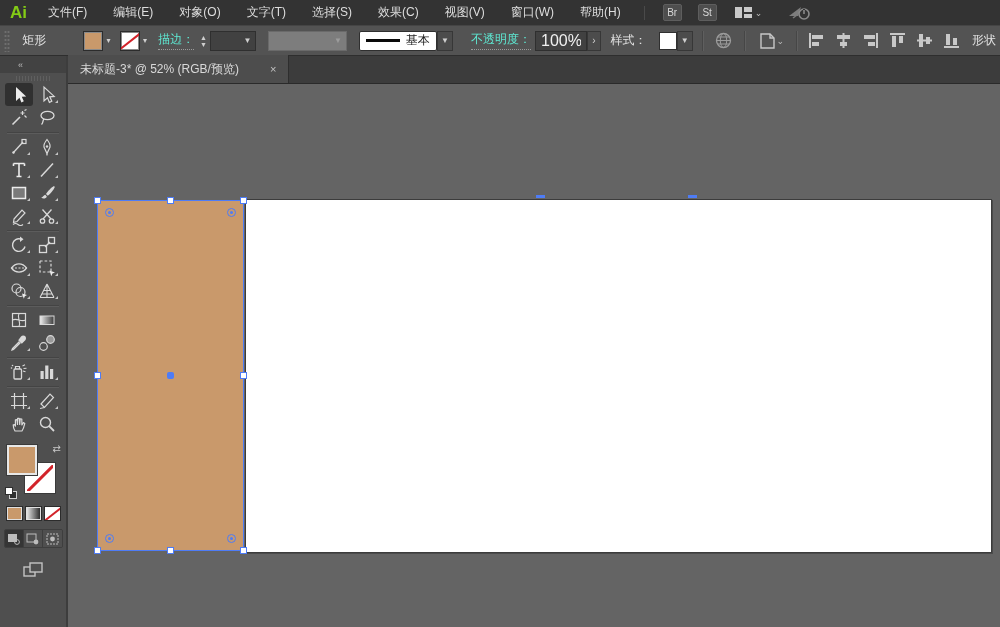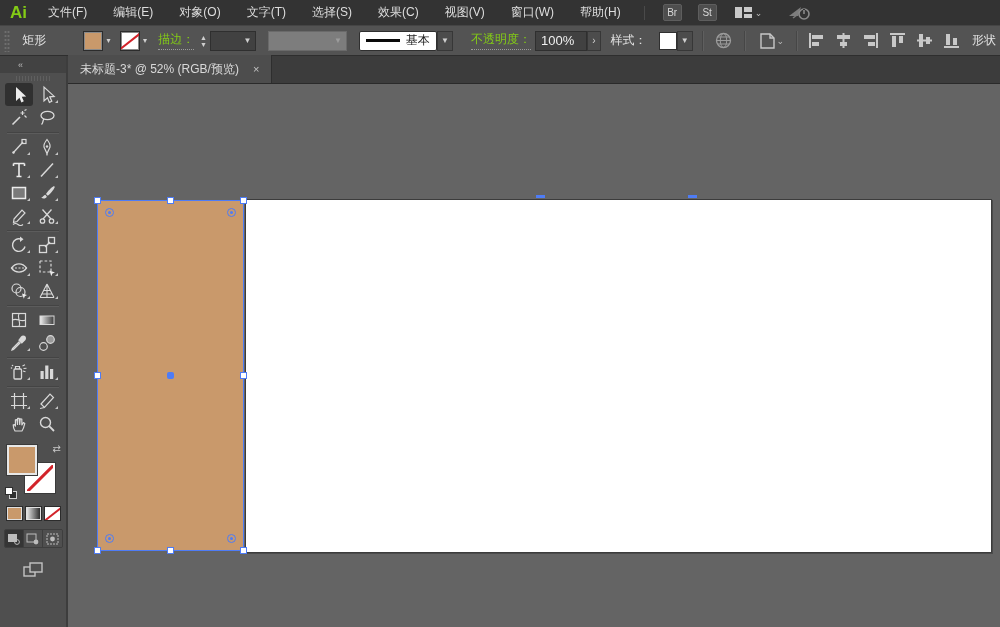--- a/index.html
+++ b/index.html
@@ -18,42 +18,42 @@
   .chev { color:#bdbdbd; font-size:9px; }
   .gpu { margin-left:16px; opacity:.85; }
 
   
   .controlbar { height:31px; background:#535353; border-top:1px solid #454545; border-bottom:1px solid #2e2e2e;
     display:flex; align-items:center; padding:0 4px; white-space:nowrap; overflow:hidden;justify-content:center; }
   .grip { width:7px; height:22px; margin-right:6px;
     background-image:radial-gradient(circle, #6e6e6e 1px, transparent 1.2px);
     background-size:3px 4px; }
   .cb-label { color:#e2e2e2; margin:0 6px; }
-  .cb-link { color:#84cc16; border-bottom:1px dotted #9a9a9a; margin:0 4px; padding-bottom:1px; }
+  .cb-link { color:#5eead4; border-bottom:1px dotted #9a9a9a; margin:0 4px; padding-bottom:1px; }
   .swatch-box { width:22px; height:20px; border:1px solid #2c2c2c; outline:1px solid #8a8a8a; outline-offset:-2px; margin-left:8px; }
   .swatch-fill { background:#c9996b; }
   .swatch-none { position:relative; background:#ffffff; overflow:hidden; }
   .swatch-none::after, .none-diag::after { content:""; position:absolute; left:-30%; right:-30%; top:50%;
     height:2px; background:#d2232a; transform:rotate(-38deg); }
   .mini-chev { width:12px; color:#cfcfcf; font-size:8px; text-align:center; margin-right:4px; }
   .stepper { display:flex; flex-direction:column; justify-content:center; width:12px; height:20px;
     color:#cfcfcf; font-size:7px; line-height:7px; text-align:center; margin-right:1px; }
   .dark-field { background:#414141; border:1px solid #2f2f2f; height:20px; display:flex; align-items:center; }
   .stroke-combo { width:52px; }
   .combo-chev { margin-left:auto; font-size:8px; color:#cfcfcf; padding:0 4px; }
   .profile-dd { width:88px; background:#7d7d7d; border:1px solid #6a6a6a; height:20px; margin-left:12px;
     display:flex; align-items:center; }
   .profile-dd .combo-chev { color:#9c9c9c; }
   .stroke-style { background:#ffffff; border:1px solid #2f2f2f; border-radius:2px; height:20px; width:86px;
     display:flex; align-items:center; padding:0 6px; margin-left:12px; color:#1c1c1c; }
   .stroke-line { flex:1; height:2.5px; background:#0a0a0a; margin-right:6px; }
   .dd-btn { width:18px; height:20px; background:#4c4c4c; border:1px solid #373737; color:#cfcfcf;
     font-size:8px; display:flex; align-items:center; justify-content:center; }
   input.opacity { width:52px; height:20px; background:#414141; border:1px solid #2f2f2f; color:#f0f0f0;
-    font-size:13px; padding:0 5px; font-family:"Liberation Sans",sans-serif; }
+    font-size:16px; padding:0 5px; font-family:"Liberation Sans",sans-serif; }
   .fwd-btn { width:15px; height:20px; background:#4c4c4c; border:1px solid #373737; color:#cfcfcf;
     display:flex; align-items:center; justify-content:center; font-size:10px; }
   .style-swatch { width:20px; height:18px; background:#ffffff; border:1px solid #2f2f2f; margin-left:6px; }
   .cb-sep { width:1px; height:20px; background:#464646; box-shadow:1px 0 0 #5f5f5f; margin:0 9px; }
   .icon-btn { display:flex; align-items:center; padding:0 3px; }
   .align-group { display:flex; gap:10px; margin:0 2px; }
   .shape-word { color:#e2e2e2; margin-left:10px; }
 
   
   .main { display:flex; height:571px; }
@@ -94,21 +94,21 @@
   .mode { width:19px; height:17px; background:#4f4f4f; display:flex; align-items:center; justify-content:center; border-right:1px solid #3e3e3e; }
   .mode:last-child { border-right:none; }
   .mode.active { background:#353535; }
 
   .screen-mode { margin-top:13px; }
 
   
   .doc-col { flex:1; display:flex; flex-direction:column; min-width:0; }
   .tabbar { height:28px; background:#3c3c3c; border-bottom:1px solid #2a2a2a; display:flex; align-items:flex-end; }
   .tab { height:28px; background:#4d4d4d; border-right:1px solid #2e2e2e; display:flex; align-items:center;
-    padding:0 12px; gap:14px; color:#d9d9d9; }
+    padding:0 12px; gap:31px; color:#d9d9d9; }
   .tab-close { color:#c3c3c3; font-size:11px; }
 
   .canvas { position:relative; flex:1; background:#646464; overflow:hidden; }
   .artboard { position:absolute; left:177px; top:115px; width:747px; height:354px; background:#ffffff;
     border:1px solid #3c3c3c; box-shadow:1px 1px 0 rgba(0,0,0,.25); }
   .ab-mark { position:absolute; width:9px; height:3px; background:#4e7cf6; }
 
   .sel-rect { position:absolute; left:29px; top:116px; width:147px; height:351px; background:#c9996b;
     border:1px solid #4e7cf6; z-index:5; }
   .handle { position:absolute; width:7px; height:7px; background:#ffffff; border:1px solid #4e7cf6; z-index:6; }

